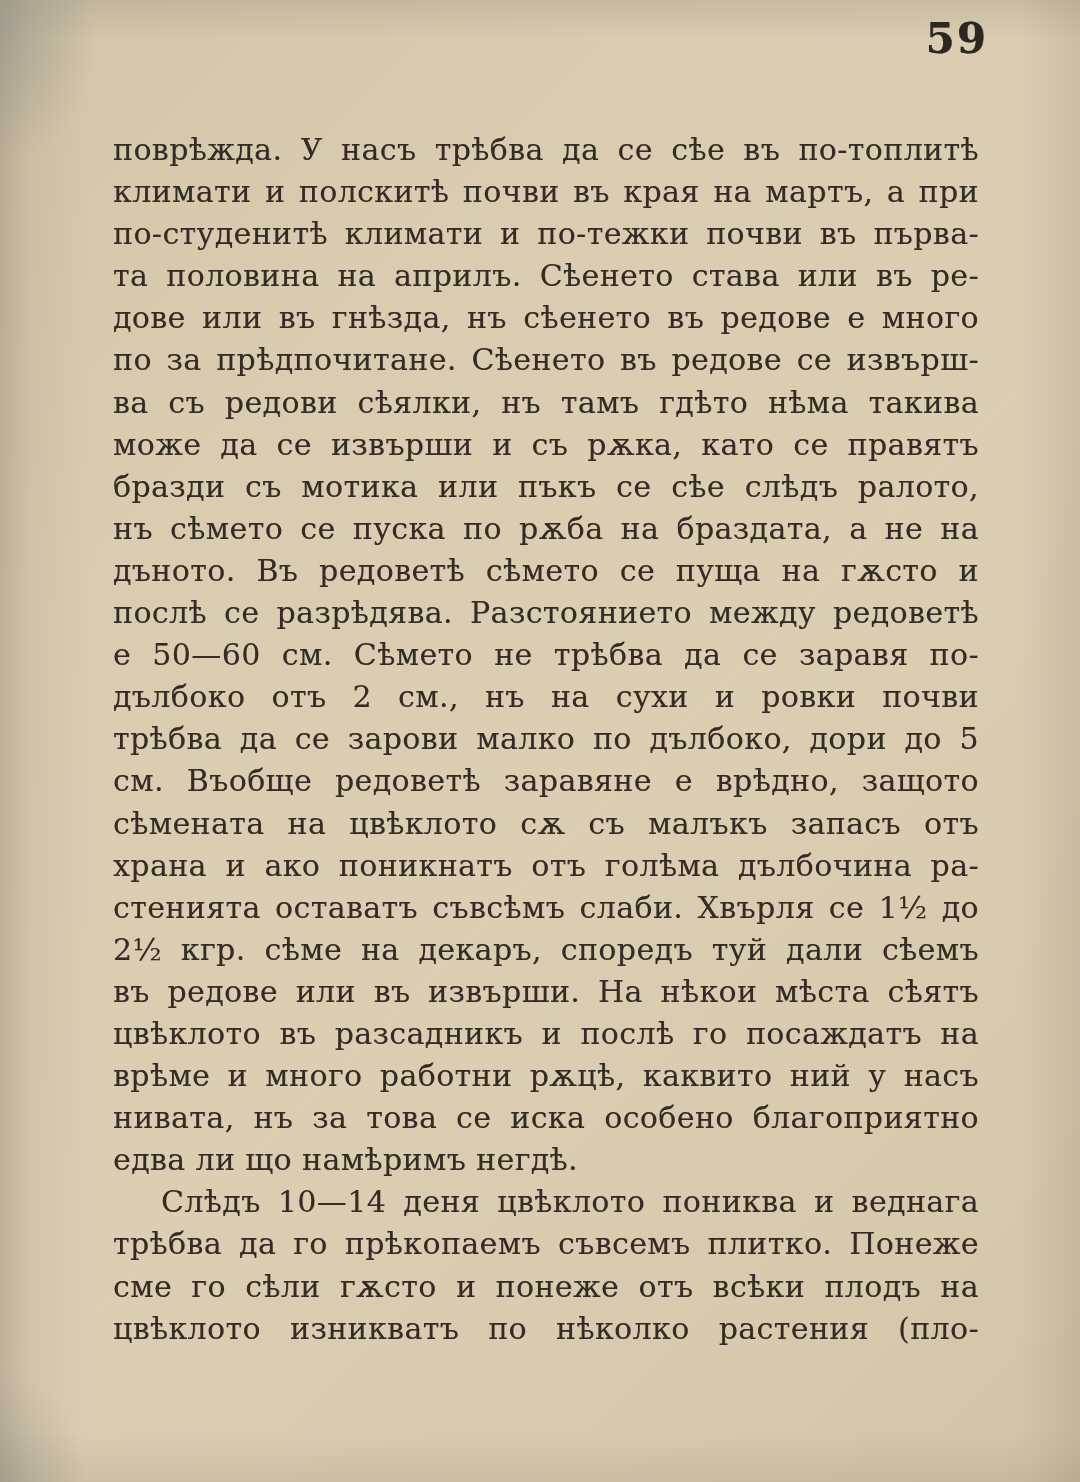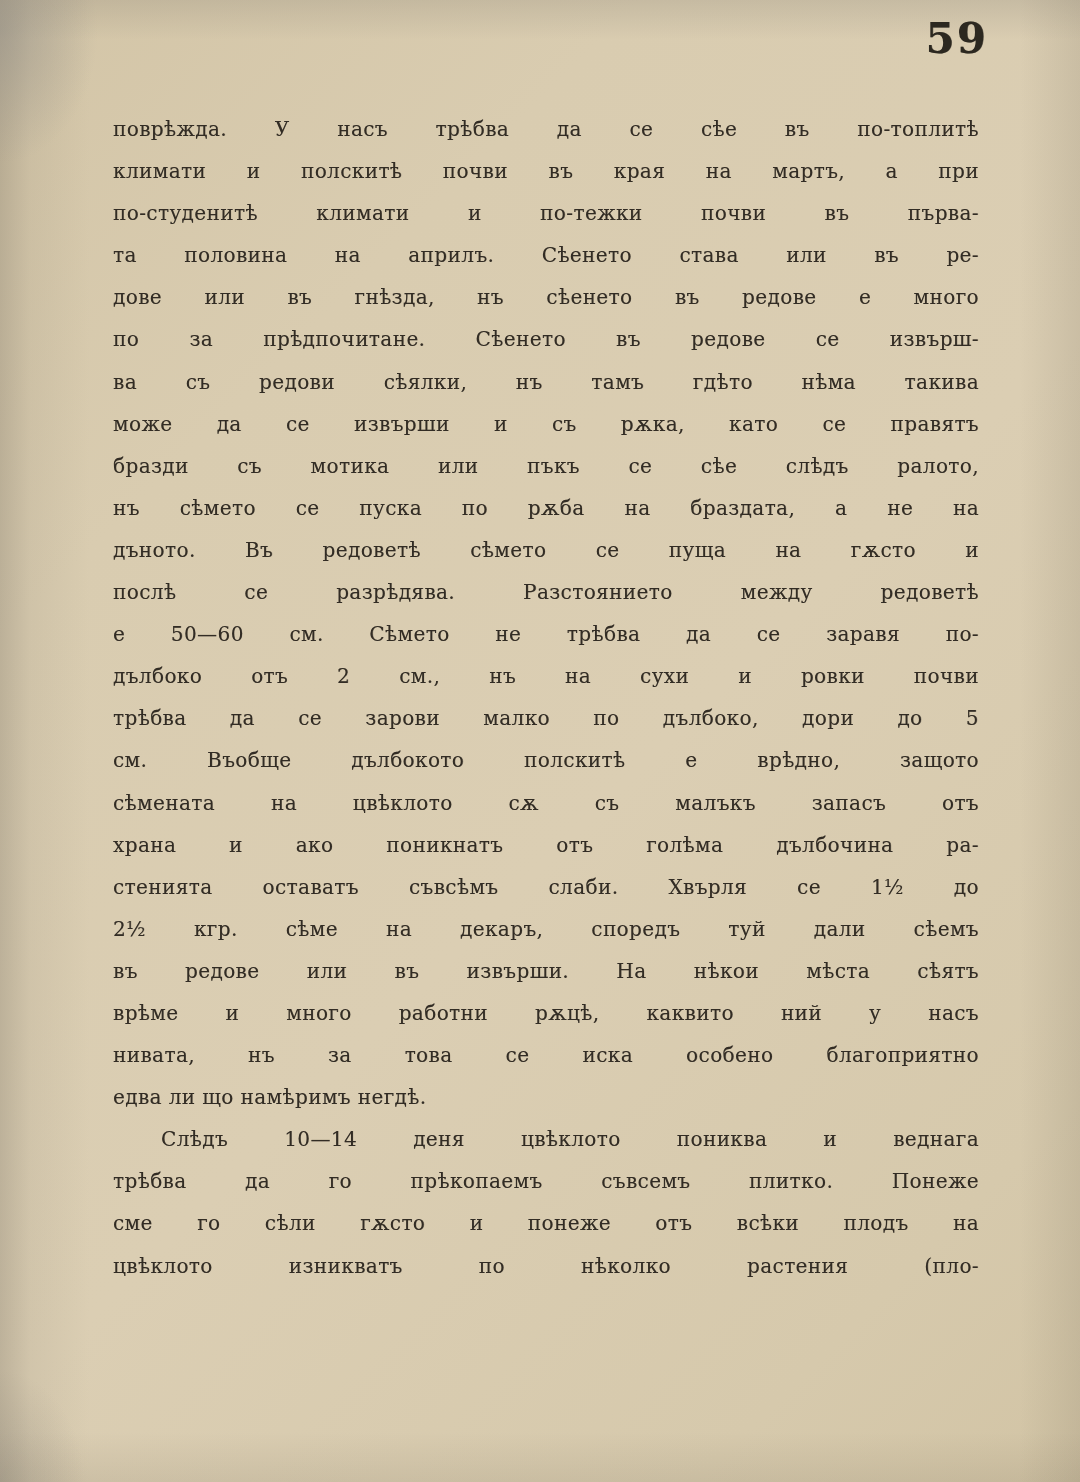--- a/index.html
+++ b/index.html
@@ -33,24 +33,24 @@
     font-size: 42px;
     font-weight: bold;
     letter-spacing: 2px;
     color: #2c2820;
     text-shadow: 0.4px 0.4px 0 rgba(44,40,32,0.5);
     text-align: center;
   }
   .text-block {
     position: absolute;
     left: 113px;
-    top: 108px;
+    top: 129px;
     width: 866px;
     color: #322c24;
-    font-size: 20px;
+    font-size: 30px;
     line-height: 42.1px;
     letter-spacing: 0.4px;
     text-shadow: 0.3px 0.3px 0.2px rgba(50,44,36,0.35);
   }
   .para {
     margin: 0;
   }
   .line {
     text-align: justify;
     text-align-last: justify;
@@ -79,26 +79,27 @@
       <div class="line">по за прѣдпочитане. Сѣенето въ редове се извърш-</div>
       <div class="line">ва съ редови сѣялки, нъ тамъ гдѣто нѣма такива</div>
       <div class="line">може да се извърши и съ рѫка, като се правятъ</div>
       <div class="line">бразди съ мотика или пъкъ се сѣе слѣдъ ралото,</div>
       <div class="line">нъ сѣмето се пуска по рѫба на браздата, а не на</div>
       <div class="line">дъното. Въ редоветѣ сѣмето се пуща на гѫсто и</div>
       <div class="line">послѣ се разрѣдява. Разстоянието между редоветѣ</div>
       <div class="line">е 50—60 см. Сѣмето не трѣбва да се заравя по-</div>
       <div class="line">дълбоко отъ 2 см., нъ на сухи и ровки почви</div>
       <div class="line">трѣбва да се зарови малко по дълбоко, дори до 5</div>
-      <div class="line">см. Въобще дълбокото полскитѣ е врѣдно, защото</div>
+      <div class="line">см. Въобще редоветѣ заравяне е врѣдно, защото</div>
       <div class="line">сѣмената на цвѣклото сѫ съ малъкъ запасъ отъ</div>
       <div class="line">храна и ако поникнатъ отъ голѣма дълбочина ра-</div>
       <div class="line">стенията оставатъ съвсѣмъ слаби. Хвърля се 1½ до</div>
       <div class="line">2½ кгр. сѣме на декаръ, споредъ туй дали сѣемъ</div>
       <div class="line">въ редове или въ извърши. На нѣкои мѣста сѣятъ</div>
+      <div class="line">цвѣклото въ разсадникъ и послѣ го посаждатъ на</div>
       <div class="line">врѣме и много работни рѫцѣ, каквито ний у насъ</div>
       <div class="line">нивата, нъ за това се иска особено благоприятно</div>
       <div class="line last">едва ли що намѣримъ негдѣ.</div>
     </div>
     <div class="para indent">
       <div class="line first">Слѣдъ 10—14 деня цвѣклото пониква и веднага</div>
       <div class="line">трѣбва да го прѣкопаемъ съвсемъ плитко. Понеже</div>
       <div class="line">сме го сѣли гѫсто и понеже отъ всѣки плодъ на</div>
       <div class="line">цвѣклото изникватъ по нѣколко растения (пло-</div>
     </div>

